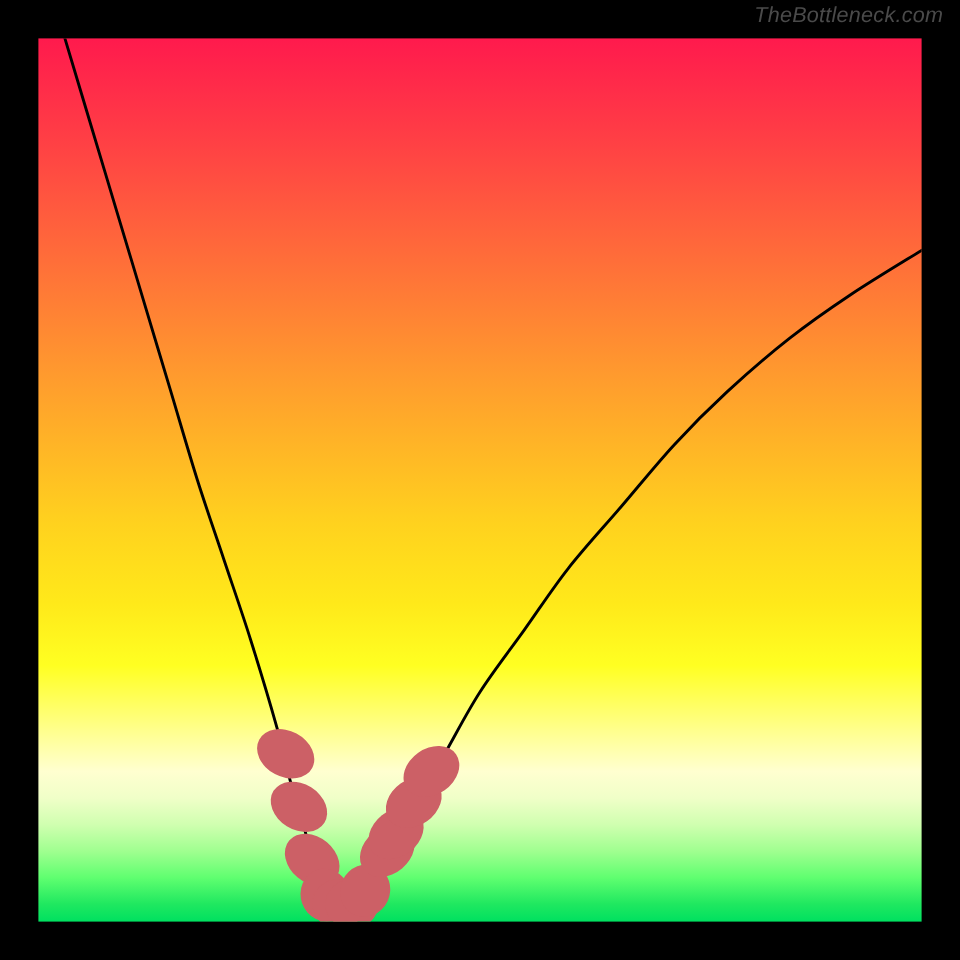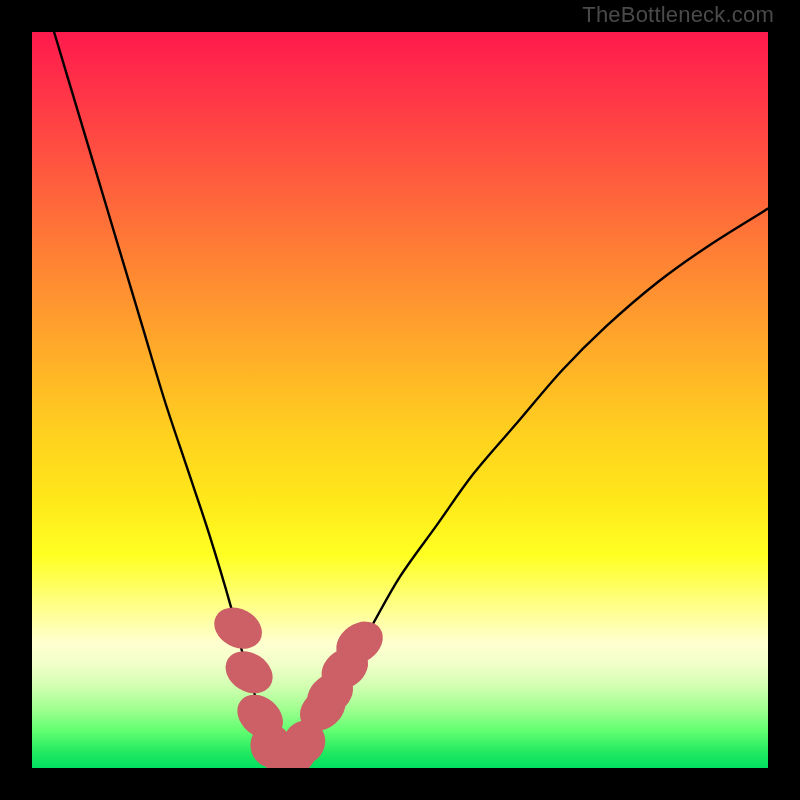--- a/index.html
+++ b/index.html
@@ -40,25 +40,26 @@
       #d0ffb0 89%,
       #a0ff90 92%,
       #60ff70 95%,
       #20e860 98%,
       #00e060 100%
     );
   }
   .watermark {
     position: absolute;
     top: 2px;
-    right: 26px;
+    right: 14px;
     color: #4a4a4a;
-    font-size: 22px;
+    font-size: 18px;
     letter-spacing: 0.2px;
     font-weight: 400;
+    font-style: italic;
   }
   svg.curves {
     position: absolute;
     left: 0;
     top: 0;
     width: 736px;
     height: 736px;
   }
 </style>
 </head>

